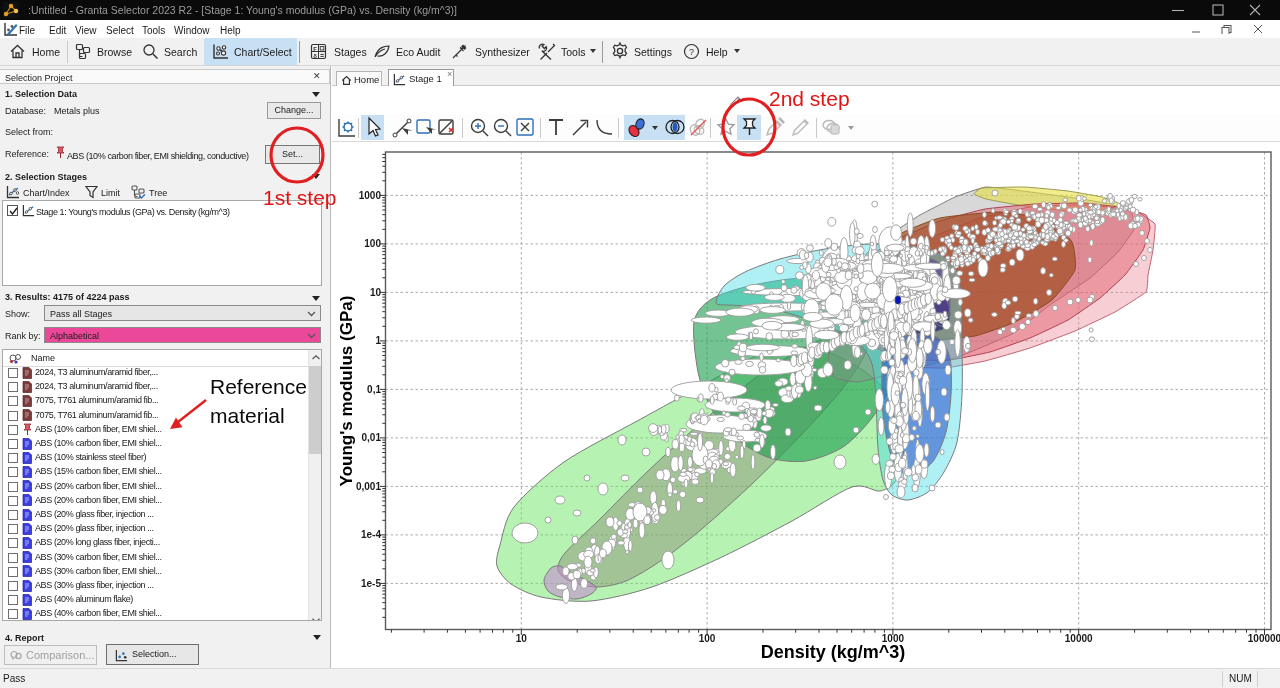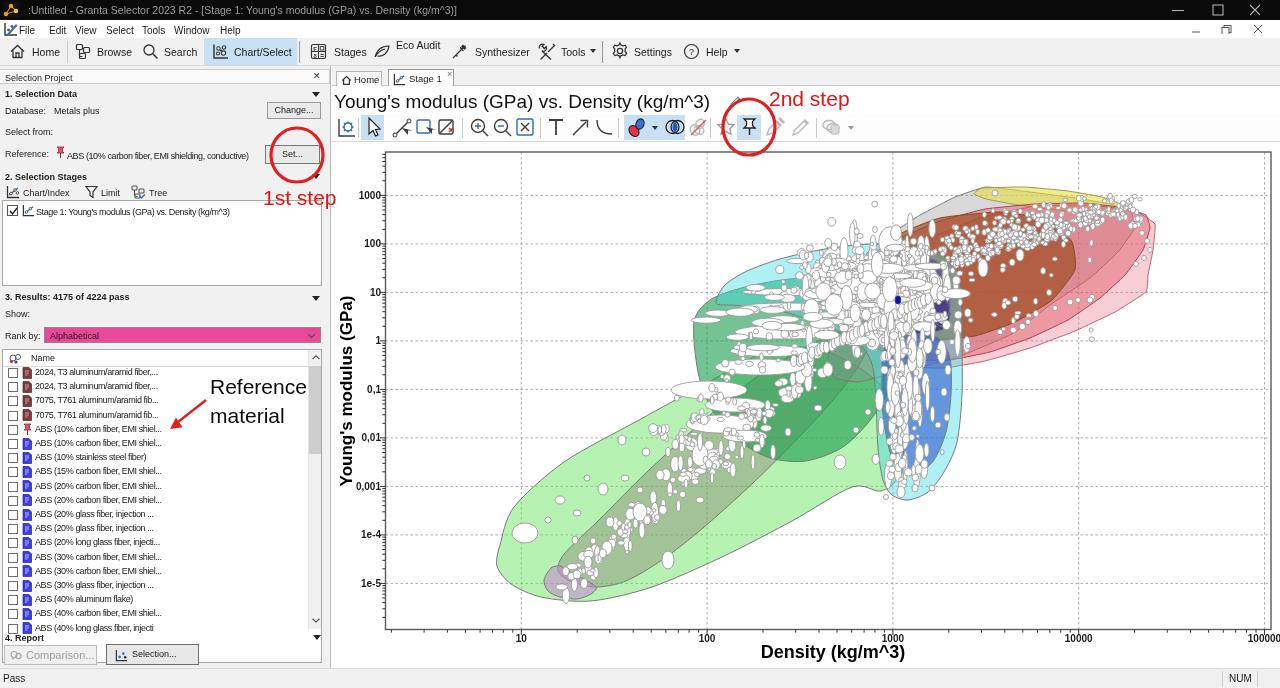--- a/index.html
+++ b/index.html
@@ -103,21 +103,21 @@
       <text x="5.1" y="7.6" font-size="6" font-weight="bold" fill="#333" text-anchor="middle" font-family="Liberation Sans, sans-serif">F</text>
       <rect x="10.2" y="3.6" width="3.6" height="3.4" fill="none" stroke="#333" stroke-width="0.9"></rect>
       <text x="5.1" y="14.6" font-size="6" font-weight="bold" fill="#333" text-anchor="middle" font-family="Liberation Sans, sans-serif">δ</text>
       <path d="M10.4 11.4 h3.4 M10.4 13.4 h3.4" stroke="#333" stroke-width="1"></path>
     </svg>
   <div class="ab tt" style="left:334px;top:8px">Stages</div>
 
   <svg class="ab" style="left:373px;top:5px" width="18" height="17" viewBox="0 0 18 17">
       <path d="M2 14 C4 6 9 3 16 3 C15 10 10 14 4.5 13 M2 14 C5 9 8 7 12 6" stroke="#333" stroke-width="1.2" fill="none"></path>
     </svg>
-  <div class="ab tt" style="left:396px;top:1px">Eco Audit</div>
+  <div class="ab tt" style="left:396px;top:8px">Eco Audit</div>
 
   <svg class="ab" style="left:451px;top:5px" width="17" height="17" viewBox="0 0 17 17">
       <path d="M2 15 L5 12 M5 12 L11 6 l3.5 -3.5 M11 6 l-1.5 -1.5 M5 12 l1.5 1.5 M9 4.5 l3.5 3.5" stroke="#333" stroke-width="1.2" fill="none"></path>
       <path d="M10 3.5 l3.5 3.5 l2 -2 l-3.5 -3.5z" fill="#333"></path>
     </svg>
   <div class="ab tt" style="left:475px;top:8px">Synthesizer</div>
 
   <svg class="ab" style="left:537px;top:5px" width="19" height="17" viewBox="0 0 19 17">
       <g stroke="#333" stroke-width="1.3" fill="none">
         <path d="M2.5 5.5 a3.2 3.2 0 0 1 4.5 -4 l-1.8 1.8 2.2 2.2 1.8 -1.8 a3.2 3.2 0 0 1 -4.3 4.3 L5 8 14 16.5"></path>
@@ -199,29 +199,35 @@
         <path d="M3 10 L12 3" stroke="#2d6fb8" stroke-width="1.4"></path>
         <circle cx="5" cy="8.5" r="1.3" fill="#fff" stroke="#333" stroke-width="0.8"></circle>
         <circle cx="9" cy="5" r="1.3" fill="#fff" stroke="#333" stroke-width="0.8"></circle>
       </svg>
     <div class="ab t11 ls" style="left:33px;top:5px">Stage 1: Young's modulus (GPa) vs. Density (kg/m^3)</div>
   </div>
 
   <div class="ab t12 bold" style="left:5px;top:225px">3. Results: 4175 of 4224 pass</div>
   <div class="ab" style="left:312px;top:230px;width:0;height:0;border-left:4px solid transparent;border-right:4px solid transparent;border-top:5px solid #222"></div>
   <div class="ab t11" style="left:5px;top:242px">Show:</div>
+  <div class="ab" style="left:44px;top:239px;width:277px;height:16px;background:#e6e6e6;border:1px solid #8a8a8a">
+    <div class="ab t11" style="left:5px;top:2px">Pass all Stages</div>
+    <svg class="ab" style="right:4px;top:5px" width="9" height="6" viewBox="0 0 9 6">
+        <path d="M1 1 L4.5 4.5 L8 1" stroke="#555" stroke-width="1.3" fill="none"></path>
+      </svg>
+  </div>
   <div class="ab t11" style="left:5px;top:264px">Rank by:</div>
   <div class="ab" style="left:44px;top:261px;width:277px;height:16px;background:#ec4899;border:1px solid #8a8a8a">
     <div class="ab t11" style="left:5px;top:2px">Alphabetical</div>
     <svg class="ab" style="right:4px;top:5px" width="9" height="6" viewBox="0 0 9 6">
         <path d="M1 1 L4.5 4.5 L8 1" stroke="#555" stroke-width="1.3" fill="none"></path>
       </svg>
   </div>
 
-  <div class="ab" style="left:2px;top:283px;width:320px;height:314px;background:#fff;border:1px solid #a8a8a8;overflow:hidden">
+  <div class="ab" style="left:2px;top:283px;width:320px;height:272px;background:#fff;border:1px solid #a8a8a8;overflow:hidden">
     <svg class="ab" style="left:6px;top:3px" width="14" height="12" viewBox="0 0 14 12">
         <circle cx="4" cy="5" r="3" fill="none" stroke="#555" stroke-width="1"></circle>
         <circle cx="9" cy="4" r="2.5" fill="none" stroke="#555" stroke-width="1"></circle>
         <circle cx="2.5" cy="8.5" r="1.6" fill="#b03030"></circle>
         <circle cx="7" cy="9" r="1.6" fill="#3a3ae0"></circle>
       </svg>
     <div class="ab t11" style="left:28px;top:2px">Name</div>
     <div class="ab" style="left:0;top:16px;width:318px;height:1px;background:#dadada"></div>
     <div class="ab" style="left:5px;top:18.0px;width:10px;height:10px;background:#fff;border:1px solid #6e6e6e"></div>
       <svg class="ab" style="left:19px;top:17px" width="10" height="12" viewBox="0 0 10 12">
@@ -383,21 +389,20 @@
     <svg class="ab" style="left:4px;top:3px" width="13" height="13" viewBox="0 0 14 14">
         <path d="M1.5 1 V12.5 H13" stroke="#333" stroke-width="1.3" fill="none"></path>
         <path d="M3 10 L12 3" stroke="#2d6fb8" stroke-width="1.4"></path>
         <circle cx="5" cy="8.5" r="1.3" fill="#fff" stroke="#333" stroke-width="0.8"></circle>
         <circle cx="9" cy="5" r="1.3" fill="#fff" stroke="#333" stroke-width="0.8"></circle>
       </svg>
     <div class="ab" style="left:20px;top:3px;font-size:9.5px;color:#1a1a1a">Stage 1</div>
     <div class="ab" style="left:58px;top:-1px;font-size:9px;color:#777">×</div>
   </div>
 
-  <div class="ab" style="left:2px;top:25px;font-size:19px;color:#111;white-space:nowrap">Young's modulus (GPa) vs. Density (kg/m^3)</div>
   <svg class="ab" style="left:396px;top:29px" width="14" height="14" viewBox="0 0 14 14">
       <path d="M2 12 l1 -3 L10 2 l2 2 L5 11z M9 3 l2 2" stroke="#8a8a8a" stroke-width="1.1" fill="none"></path>
     </svg>
 
   <div class="ab" style="left:0;top:48px;width:948px;height:28px;background:#fdfdfd">
     <div class="ab" style="left:29px;top:1px;width:23px;height:25px;background:#c7e0f4"></div>
       <div class="ab" style="left:292px;top:1px;width:25px;height:25px;background:#c7e0f4"></div>
       <div class="ab" style="left:317px;top:1px;width:13px;height:25px;background:#c7e0f4"></div>
       <div class="ab" style="left:330px;top:1px;width:23px;height:25px;background:#c7e0f4"></div>
       <div class="ab" style="left:405px;top:1px;width:24px;height:25px;background:#c7e0f4"></div>

